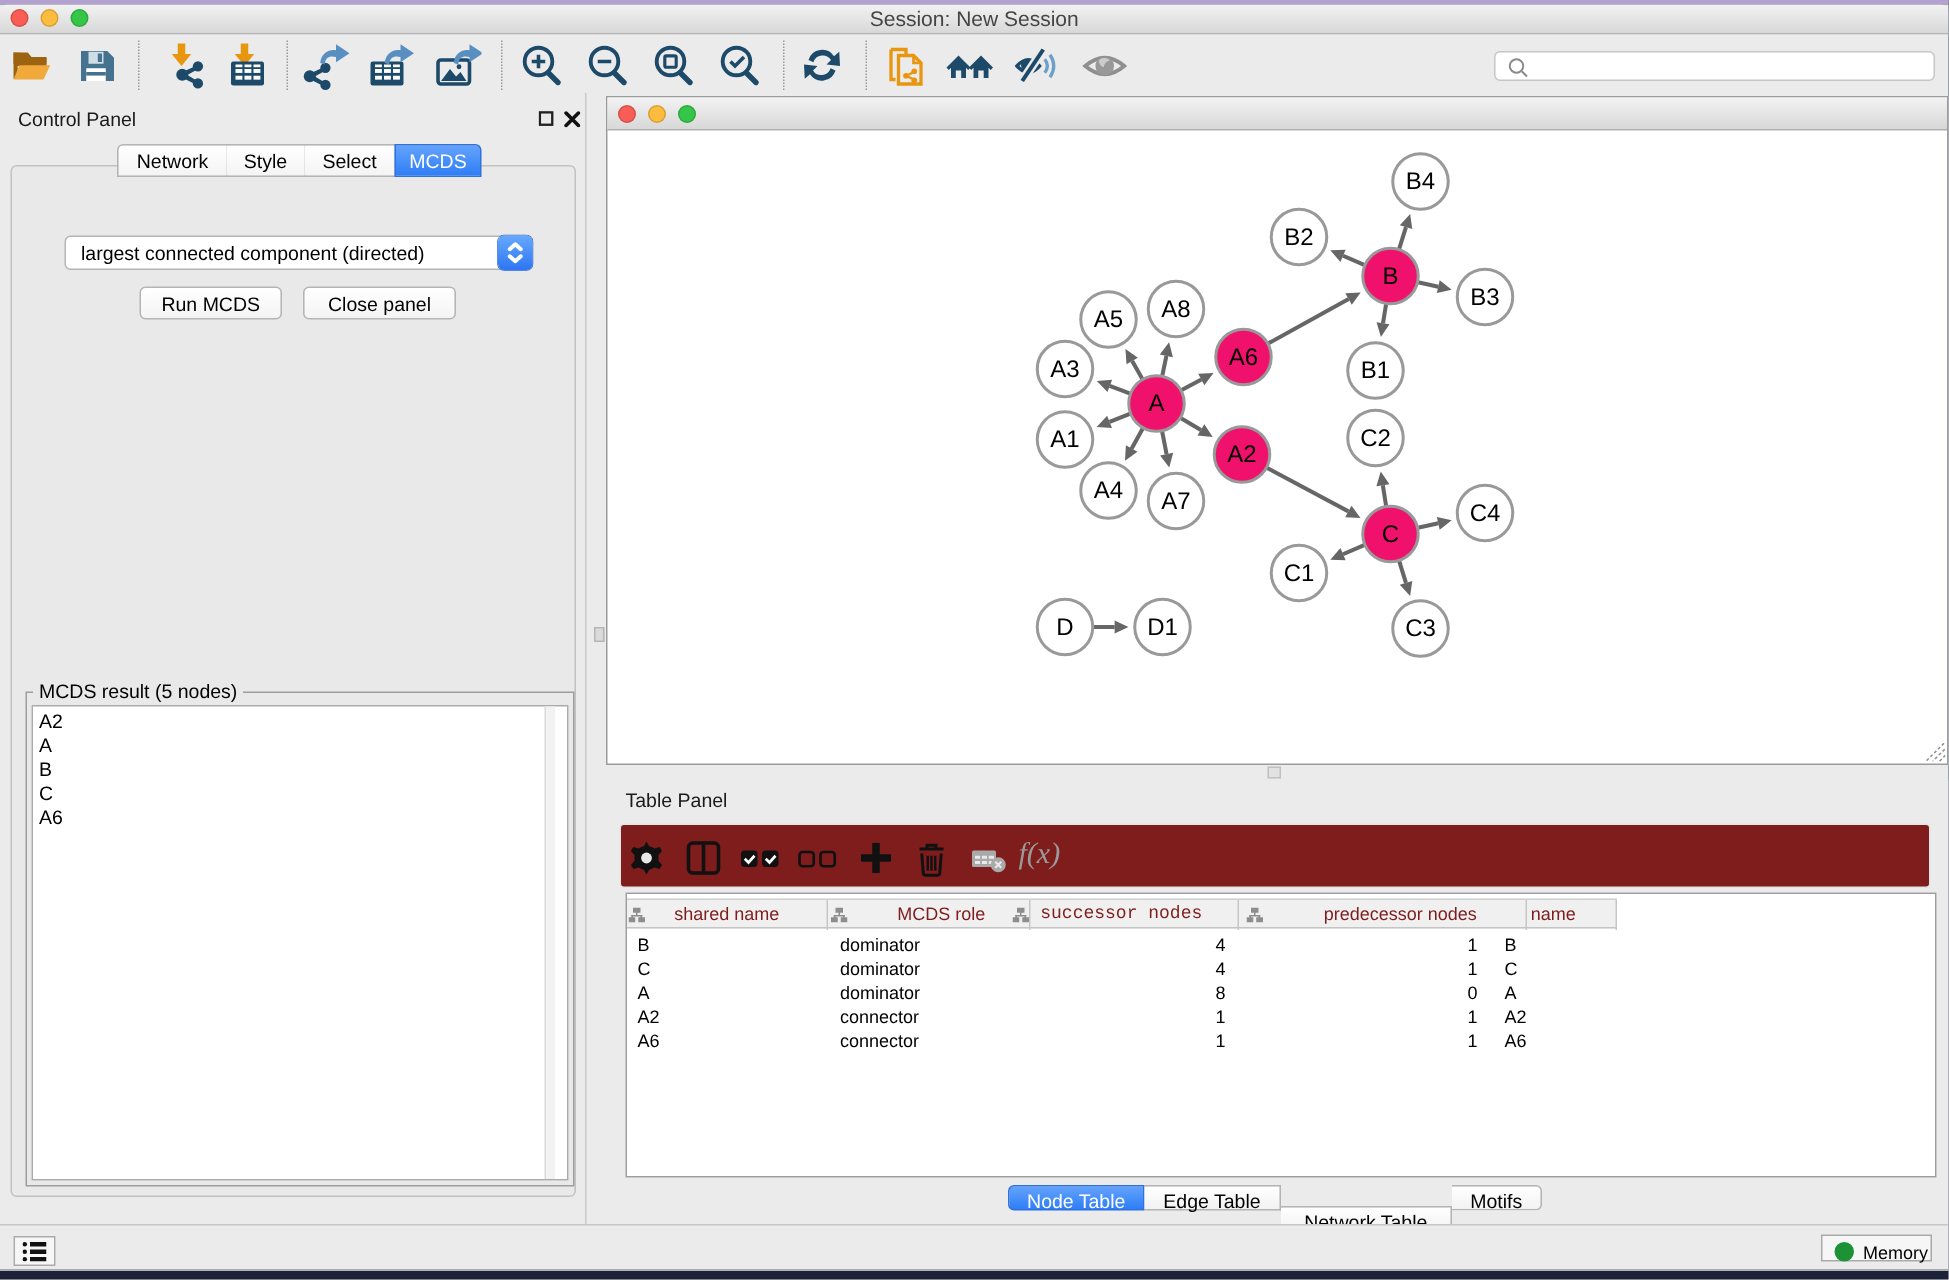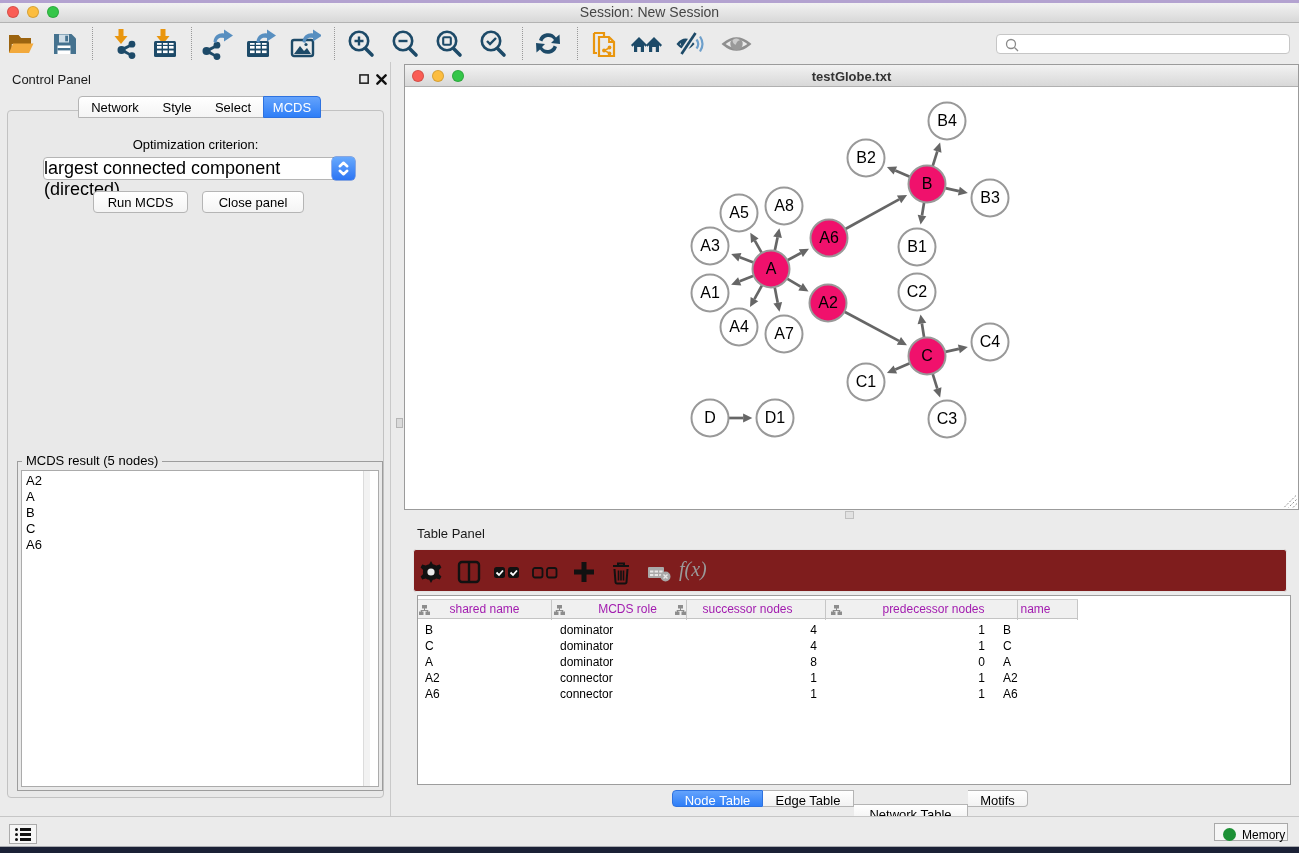--- a/index.html
+++ b/index.html
@@ -13,42 +13,42 @@
 #toolbar { left:0; top:24px; width:1299px; height:38px; }
 .vsep { top:3px; width:0px; height:33px; border-left:1px dotted #999999; position:absolute; }
 #searchbox { left:996px; top:10px; width:294px; height:20px; background:#fff; border:1px solid #c6c6c6; border-radius:4px; }
 
 #cp { left:0; top:62px; width:391px; height:754px; background:#ebebeb; border-right:1px solid #c9c9c9; }
 #cp-title { left:12px; top:10px; font-size:13px; color:#1a1a1a; }
 #cp-inner { left:7px; top:48px; width:377px; height:688px; border-radius:4px; background:#e9e9e9; border:1px solid #c2c2c2; }
 .tab { position:absolute; top:0; height:22px; line-height:21px; text-align:center; background:linear-gradient(180deg,#ffffff,#f4f4f4); border:1px solid #b4b4b4; color:#000; font-size:13px; }
 .tab.sel { background:linear-gradient(180deg,#64a3fc,#2e7ef7); color:#fff; border-color:#2e72df; }
 #opt-label { left:0; top:75px; width:391px; text-align:center; font-size:13px; color:#000; }
-#dropdown { left:43px; top:95px; width:312px; height:23px; background:#fff; border:1px solid #b5b5b5; border-radius:4px; font-size:18px; line-height:21px; color:#000; }
+#dropdown { left:43px; top:95px; width:312px; height:23px; background:#fff; border:1px solid #b5b5b5; border-radius:4px; font-size:13px; line-height:21px; padding-left:10px; color:#000; }
 #dd-btn { right:-1px; top:-1px; width:23px; height:23px; border-radius:4px; background:linear-gradient(180deg,#67a9fd,#2d75f3); position:absolute; box-shadow:0 0 0 0.5px #2a66d8; }
 .btn { position:absolute; background:linear-gradient(180deg,#ffffff,#f4f4f4); border:1px solid #b5b5b5; border-radius:4px; font-size:13px; text-align:center; color:#000; }
 #mcds-group { left:17px; top:399px; width:366px; height:330px; border:1px solid #9d9d9d; }
 #mcds-label { left:22px; top:391px; background:#e9e9e9; padding:0 4px; font-size:13px; }
 #mcds-list { left:21px; top:408px; width:358px; height:317px; background:#fff; border:1px solid #ababab; font-size:13px; line-height:16px; padding:2px 0 0 4px; }
 #mcds-scroll { left:363px; top:409px; width:7px; height:315px; background:#f2f2f2; border-left:1px solid #dcdcdc; }
 
 #frame { left:404px; top:64px; width:895px; height:446px; background:#fff; border:1px solid #9b9b9b; }
 #frame-title { left:0; top:0; width:893px; height:22px; background:linear-gradient(180deg,#f2f2f2,#d8d8d8); border-bottom:1px solid #b0b0b0; }
 #frame-text { left:0; top:4px; width:893px; text-align:center; font-size:13px; font-weight:bold; color:#333; }
 #graph text { font-size:16px; fill:#000; text-anchor:middle; }
 #graph line { stroke:#666666; stroke-width:2.7; }
 #graph polygon { fill:#666666; }
 #graph circle { stroke:#999999; stroke-width:2; }
 
 #tp { left:392px; top:520px; width:907px; height:296px; background:#ebebeb; }
 #tp-title { left:25px; top:6px; font-size:13px; color:#1a1a1a; }
 #tp-toolbar { left:21px; top:29px; width:874px; height:43px; background:#7f1d1d; border:1px solid #e4e4e4; border-radius:3px; }
 #tbl { left:25px; top:75px; width:874px; height:190px; background:#fff; border:1px solid #9d9d9d; }
 #tbl-head { left:0; top:3px; width:660px; height:20px; background:#f0f0f0; border-top:1px solid #d0d0d0; border-bottom:1px solid #c4c4c4; font-size:12px; }
-.th { position:absolute; top:0; height:20px; line-height:19px; text-align:center; border-right:1px solid #c6c6c6; color:#a21caf; }
+.th { position:absolute; top:0; height:20px; line-height:19px; text-align:center; border-right:1px solid #c6c6c6; color:#7f1d1d; }
 .tr { position:absolute; font-size:12px; height:16px; line-height:16px; color:#000; }
 .bt { position:absolute; top:270px; height:17px; line-height:20px; font-size:13px; text-align:center; background:linear-gradient(180deg,#ffffff,#f2f2f2); border:1px solid #b4b4b4; color:#000; }
 .bt.sel { background:linear-gradient(180deg,#64a3fc,#2e7ef7); color:#fff; border-color:#2e72df; }
 
 #statusbar { left:0; top:816px; width:1299px; height:31px; background:#ebebeb; border-top:1px solid #c6c6c6; }
 #stat-btn { left:9px; top:7px; width:28px; height:20px; background:#f6f6f6; border:1px solid #ababab; }
 #mem-btn { left:1214px; top:6px; width:74px; height:18px; background:#f6f6f6; border:1px solid #a9a9a9; font-size:12px; line-height:22px; }
 .ticon { position:absolute; top:3px; }
 </style></head>
 <body>
@@ -234,41 +234,39 @@
       <rect x="1" y="1" width="9" height="9" fill="none" stroke="#222" stroke-width="1.7"></rect>
     </svg>
   <svg class="abs" style="left:376px;top:12px" width="11" height="11" viewBox="0 0 12 12">
       <path d="M1.5 1.5 L10.5 10.5 M10.5 1.5 L1.5 10.5" stroke="#111" stroke-width="2.6" stroke-linecap="round"></path>
     </svg>
   <div class="abs" id="cp-inner"></div>
   <div class="tab" style="left:78px;top:34px;width:74px;border-radius:4px 0 0 0;">Network</div>
   <div class="tab" style="left:151px;top:34px;width:53px;border-left:none;">Style</div>
   <div class="tab" style="left:203px;top:34px;width:61px;border-left:none;">Select</div>
   <div class="tab sel" style="left:263px;top:34px;width:58px;border-radius:0 4px 0 0;">MCDS</div>
-  <div class="abs" id="opt-label">Optimization criterion:</div>
   <div class="abs" id="dropdown">largest connected component (directed)
     <div id="dd-btn"><svg width="23" height="23" viewBox="0 0 23 23">
           <path d="M7.8 9.2 L11.5 5.8 L15.2 9.2" fill="none" stroke="#fff" stroke-width="2.6" stroke-linecap="round" stroke-linejoin="round"></path>
           <path d="M7.8 13.8 L11.5 17.2 L15.2 13.8" fill="none" stroke="#fff" stroke-width="2.6" stroke-linecap="round" stroke-linejoin="round"></path>
         </svg></div>
   </div>
   <div class="btn" style="left:93px;top:129px;width:95px;height:22px;line-height:21px;">Run MCDS</div>
   <div class="btn" style="left:202px;top:129px;width:102px;height:22px;line-height:21px;">Close panel</div>
   <div class="abs" id="mcds-group"></div>
   <div class="abs" id="mcds-label">MCDS result (5 nodes)</div>
   <div class="abs" id="mcds-list">A2<br>A<br>B<br>C<br>A6</div>
   <div class="abs" id="mcds-scroll"></div>
 </div>
 <div class="abs" style="left:396px;top:418px;width:7px;height:10px;background:#dadada;border:1px solid #b5b5b5;"></div>
 <div class="abs" id="frame">
   <div class="abs" id="frame-title">
     <div class="abs tl" style="left:7px;top:5px;background:#fa5d55;"></div>
     <div class="abs tl" style="left:27px;top:5px;background:#fcbd3f;"></div>
     <div class="abs tl" style="left:47px;top:5px;background:#35c649;"></div>
-    <div class="abs" id="frame-text">testGlobe.txt</div>
   </div>
   <svg class="abs" id="graph" style="left:0;top:23px" width="893" height="421" viewBox="0 0 893 421">
       <line x1="348.6" y1="187.8" x2="334.7" y2="193.3"></line>
       <polygon points="326.1,196.7 333.1,189.2 336.3,197.4"></polygon>
       <line x1="348.5" y1="174.4" x2="334.8" y2="169.3"></line>
       <polygon points="326.2,166.0 336.4,165.1 333.3,173.4"></polygon>
       <line x1="356.7" y1="164.8" x2="349.8" y2="152.7"></line>
       <polygon points="345.3,144.7 353.6,150.5 346.0,154.9"></polygon>
       <line x1="369.8" y1="162.7" x2="372.6" y2="149.2"></line>
       <polygon points="374.4,140.2 376.9,150.1 368.2,148.4"></polygon>
@@ -411,21 +409,21 @@
           <circle cx="21.5" cy="19.5" r="5"></circle>
           <path d="M19.5 17.5 l4 4 M23.5 17.5 l-4 4" stroke="#e9e9e9" stroke-width="1.4"></path>
         </g>
       </svg>
     <div style="position:absolute;left:265px;top:8px;width:40px;font-family:'Liberation Serif',serif;font-style:italic;font-size:20px;color:#9a9a9a;">f(x)</div>
   </div>
   <div class="abs" id="tbl">
     <div class="abs" id="tbl-head">
       <div class="th" style="left:0;width:134px;">shared name</div>
       <div class="th" style="left:151px;width:118px;">MCDS role</div>
-      <div class="th" style="left:252px;width:156px;">successor nodes</div>
+      <div class="th" style="left:252px;width:156px;font-family:Liberation Mono, monospace;">successor nodes</div>
       <div class="th" style="left:432px;width:168px;">predecessor nodes</div>
       <div class="th" style="left:576px;width:84px;">name</div>
       <svg style="position:absolute;left:1px;top:5px" width="11" height="10" viewBox="0 0 11 10">
           <g fill="#8d8d8d">
             <rect x="3" y="0" width="5" height="3.5"></rect>
             <rect x="0" y="6.5" width="4.5" height="3.5"></rect>
             <rect x="6.5" y="6.5" width="4.5" height="3.5"></rect>
             <path d="M5 3 h1 v2 h-1 z M1.7 5 h7.6 v1 h-7.6 z M2 5 h1 v2 h-1 z M8 5 h1 v2 h-1 z"></path>
           </g>
         </svg>

